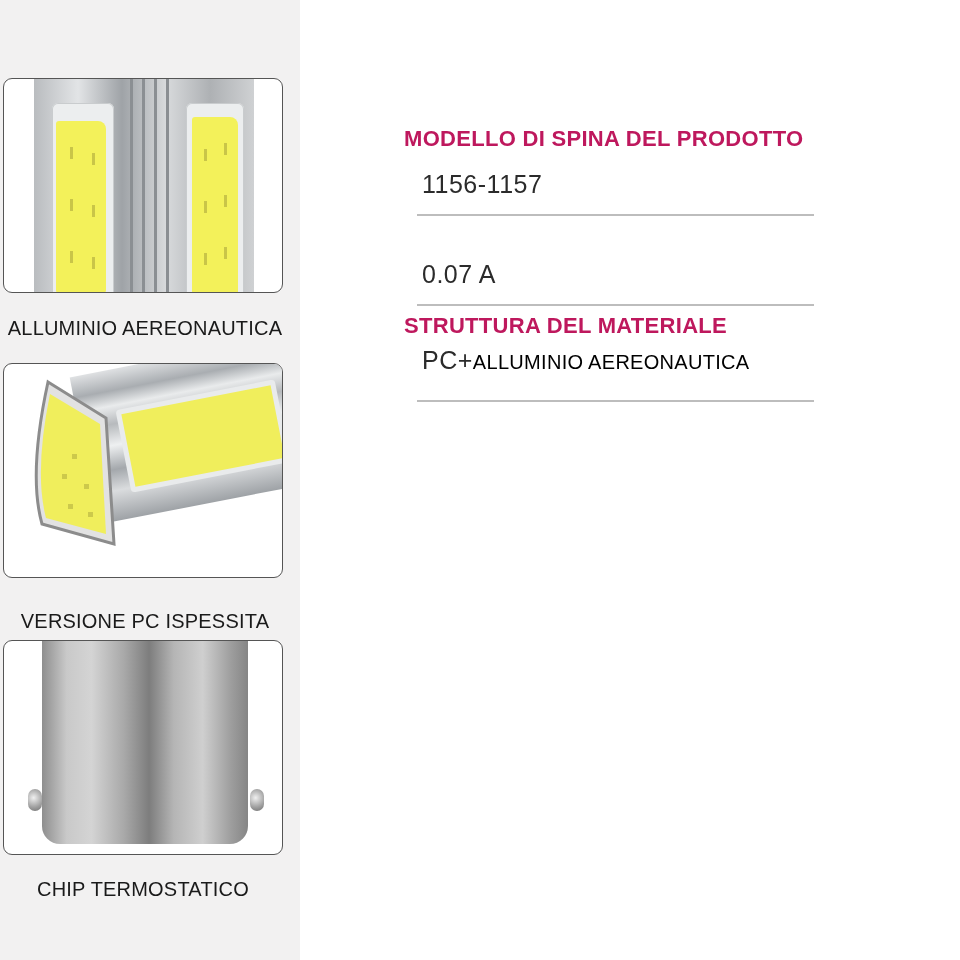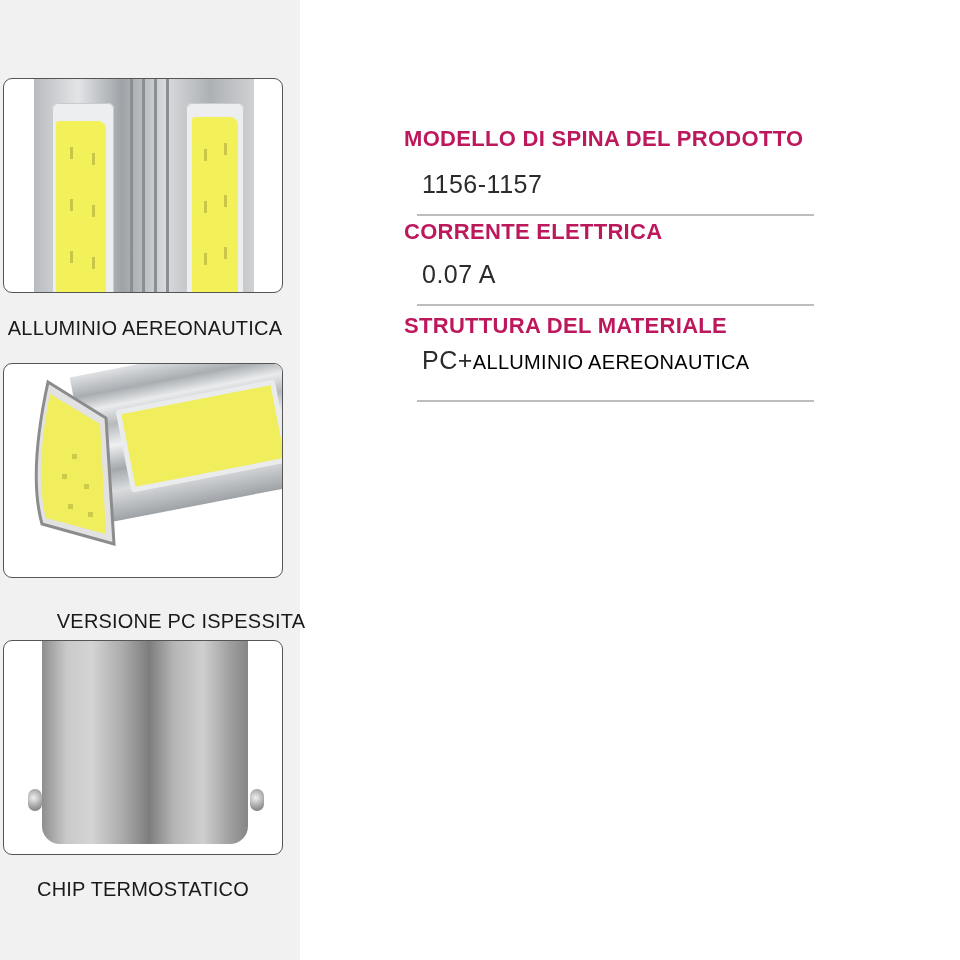--- a/index.html
+++ b/index.html
@@ -170,21 +170,21 @@
           <path d="M20 8 L78 44 L86 170 L14 150 Q0 100 20 8 Z" fill="#e2e2e2" stroke="#8c8c8c" stroke-width="3"></path>
           <path d="M22 20 L72 50 L78 160 L18 144 Q6 98 22 20 Z" fill="#f0ee5c"></path>
           <rect x="44" y="80" width="5" height="5" fill="#b4b040" opacity="0.6"></rect>
           <rect x="34" y="100" width="5" height="5" fill="#b4b040" opacity="0.6"></rect>
           <rect x="56" y="110" width="5" height="5" fill="#b4b040" opacity="0.6"></rect>
           <rect x="40" y="130" width="5" height="5" fill="#b4b040" opacity="0.6"></rect>
           <rect x="60" y="138" width="5" height="5" fill="#b4b040" opacity="0.6"></rect>
         </svg>
       </div>
     </div>
-    <div class="feature-caption" style="top:610px;padding-left:36px;">VERSIONE PC ISPESSITA</div>
+    <div class="feature-caption" style="top:610px;">VERSIONE PC ISPESSITA</div>
 
     <div class="feature-card" style="top:640px;">
       <div class="base-cyl"></div>
       <div class="base-pin" style="left:24px; top:148px;"></div>
       <div class="base-pin" style="left:246px; top:148px;"></div>
     </div>
     <div class="feature-caption" style="top:878px; left:-2px;">CHIP TERMOSTATICO</div>
   </div>
 
   <div class="specs">
@@ -192,21 +192,20 @@
     <div class="spec-row">
       <div class="spec-label">MODELLO DI SPINA DEL PRODOTTO</div>
       <div class="spec-value">1156-1157</div>
       <div class="spec-divider"></div>
     </div>
 
 
 
 
     <div class="spec-row">
-      <div class="spec-label" style="top:-3px;">CORRENTE ELETTRICA</div>
       <div class="spec-value" style="top:38px;">0.07 A</div>
       <div class="spec-divider" style="top:82px;"></div>
     </div>
 
     <div class="spec-row">
       <div class="spec-label" style="top:-5px;">STRUTTURA DEL MATERIALE</div>
       <div class="spec-value" style="top:28px;"><span>PC+</span><span class="suffix">ALLUMINIO AEREONAUTICA</span></div>
       <div class="spec-divider" style="top:82px;"></div>
     </div>
   </div>

